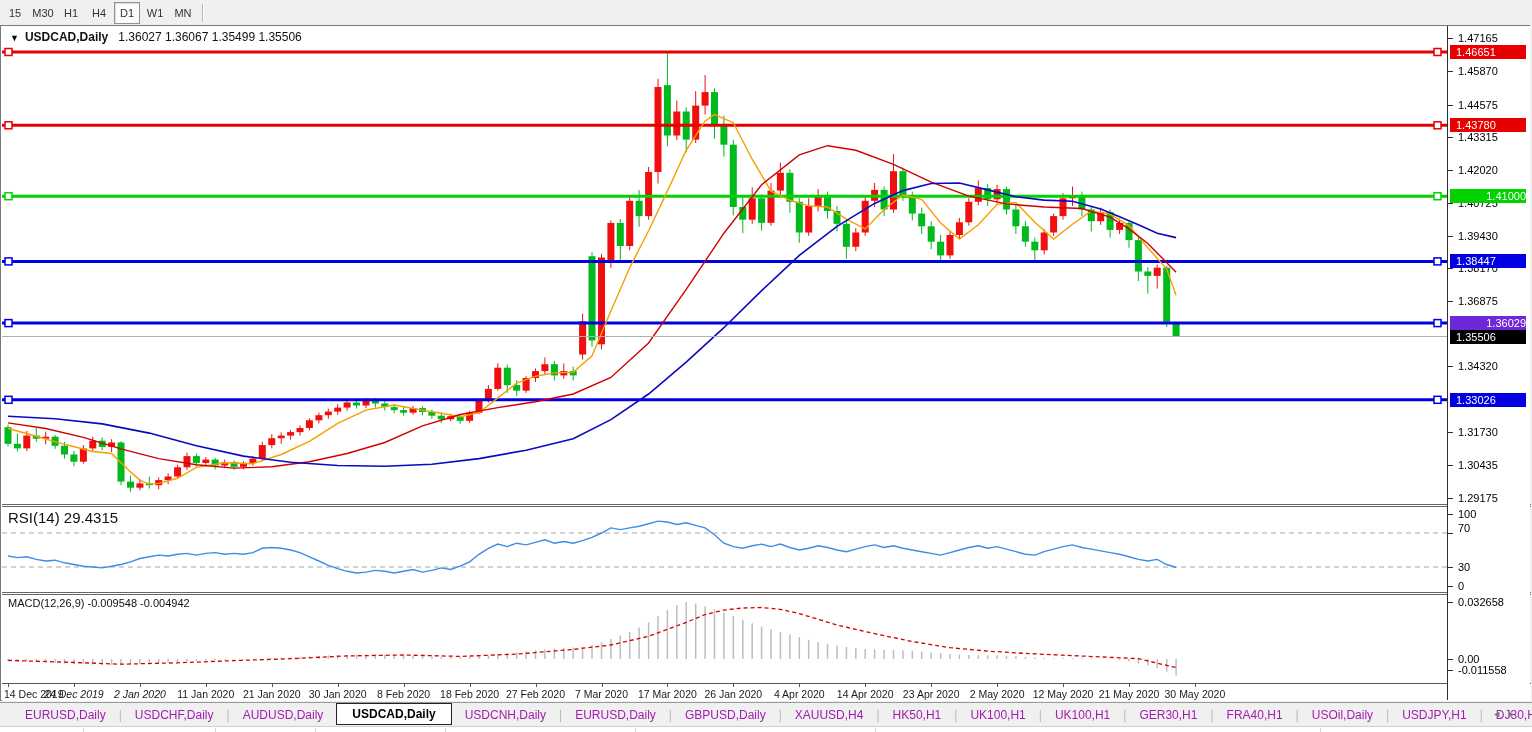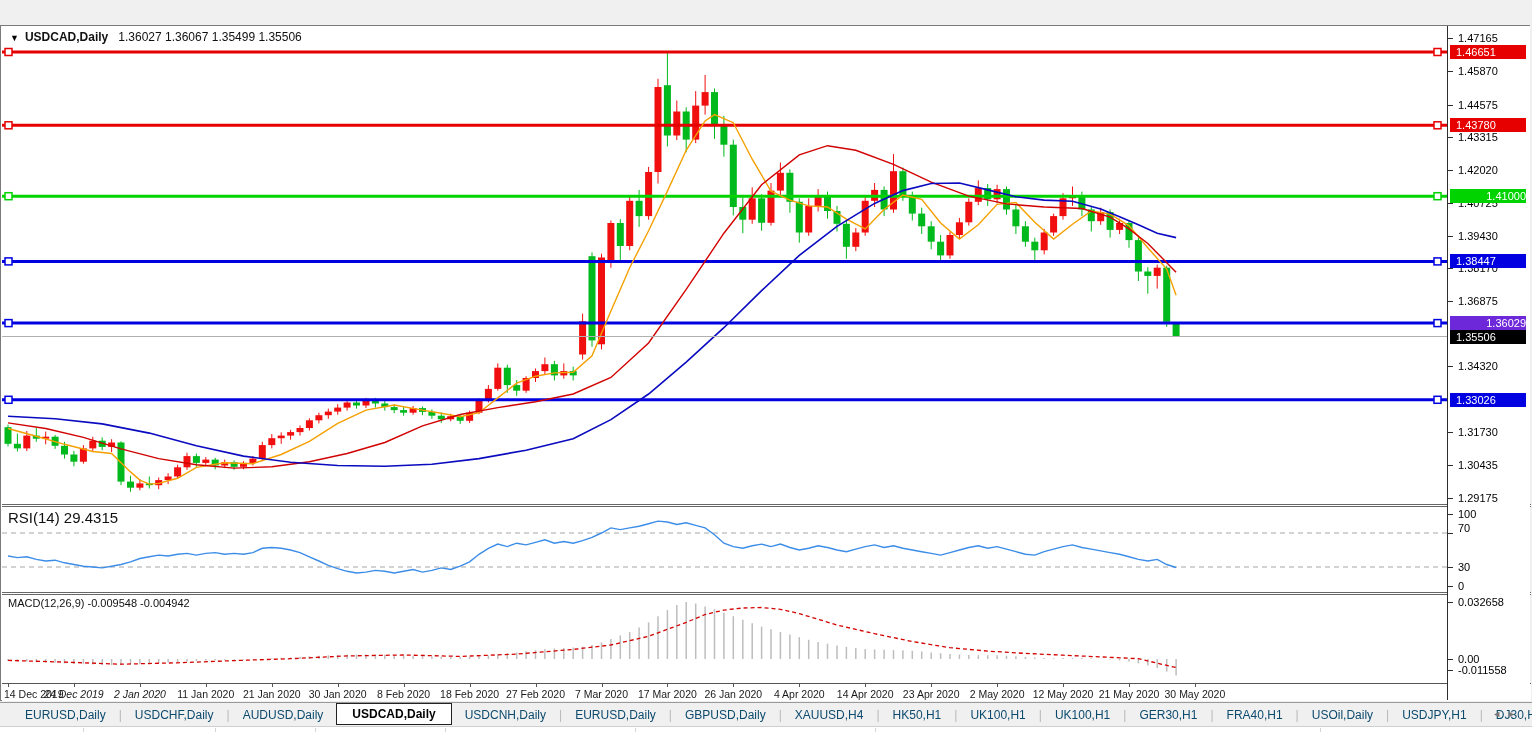--- a/index.html
+++ b/index.html
@@ -32,32 +32,42 @@
   #macd-title{left:6px;top:571px;font-size:11px;}
   
   #axis{position:absolute;left:1446px;top:0;width:82px;height:674px;background:#fff;border-left:1px solid #2e2e2e;z-index:7;}
   .axlab{position:absolute;left:10px;font-size:11px;color:#000;white-space:nowrap;}
   .axtick{position:absolute;left:0;width:5px;height:1px;background:#2e2e2e;}
   .badge{position:absolute;left:2px;width:76px;height:14px;line-height:14px;font-size:11px;color:#fff;
          padding-left:6px;box-sizing:border-box;white-space:nowrap;}
   
   #tabbar{position:absolute;left:0;top:702px;width:1532px;height:24px;background:#f0f0f0;
           border-top:1px solid #9a9a9a;display:flex;align-items:center;padding-left:12px;box-sizing:border-box;}
-  .tab{font-size:12px;color:#0c4a6e;padding:3px 13px;white-space:nowrap;cursor:default;}
+  .tab{font-size:12px;color:#a21caf;padding:3px 13px;white-space:nowrap;cursor:default;}
   .tab.active{background:#fff;border:1px solid #222;color:#000;font-weight:bold;position:relative;z-index:2;
               padding:3px 15px;margin-top:-2px;}
   .tsep{color:#b8b8b8;font-size:12px;}
   #tab-arrows{position:absolute;right:10px;top:6px;font-size:9px;color:#777;letter-spacing:6px;}
   #statusbar{position:absolute;left:0;top:726px;width:1532px;height:6px;background:#fff;border-top:1px solid #cfcfcf;}
   .ssep{position:absolute;top:1px;width:1px;height:5px;background:#d4d4d4;}
 </style>
 </head>
 <body>
 
 <div id="app">
+  <div id="toolbar">
+      <div class="tfbtn">15</div>
+      <div class="tfbtn">M30</div>
+      <div class="tfbtn">H1</div>
+      <div class="tfbtn">H4</div>
+      <div class="tfbtn active">D1</div>
+      <div class="tfbtn">W1</div>
+      <div class="tfbtn">MN</div>
+      <div class="tbsep"></div>
+    </div>
 
   <div id="chartwin">
     <div id="plot">
       <svg id="main-svg" width="1445" height="478">
           <line x1="6" y1="398.7" x2="6" y2="420.4" stroke="#00b91c" stroke-width="1"></line>
           <rect x="2.5" y="401.2" width="7" height="16.6" fill="#00b91c"></rect>
           <line x1="15.4" y1="407.6" x2="15.4" y2="425.5" stroke="#00b91c" stroke-width="1"></line>
           <rect x="11.9" y="417.8" width="7" height="4.6" fill="#00b91c"></rect>
           <line x1="24.8" y1="405" x2="24.8" y2="425" stroke="#f00e0e" stroke-width="1"></line>
           <rect x="21.3" y="409.6" width="7" height="12.8" fill="#f00e0e"></rect>

